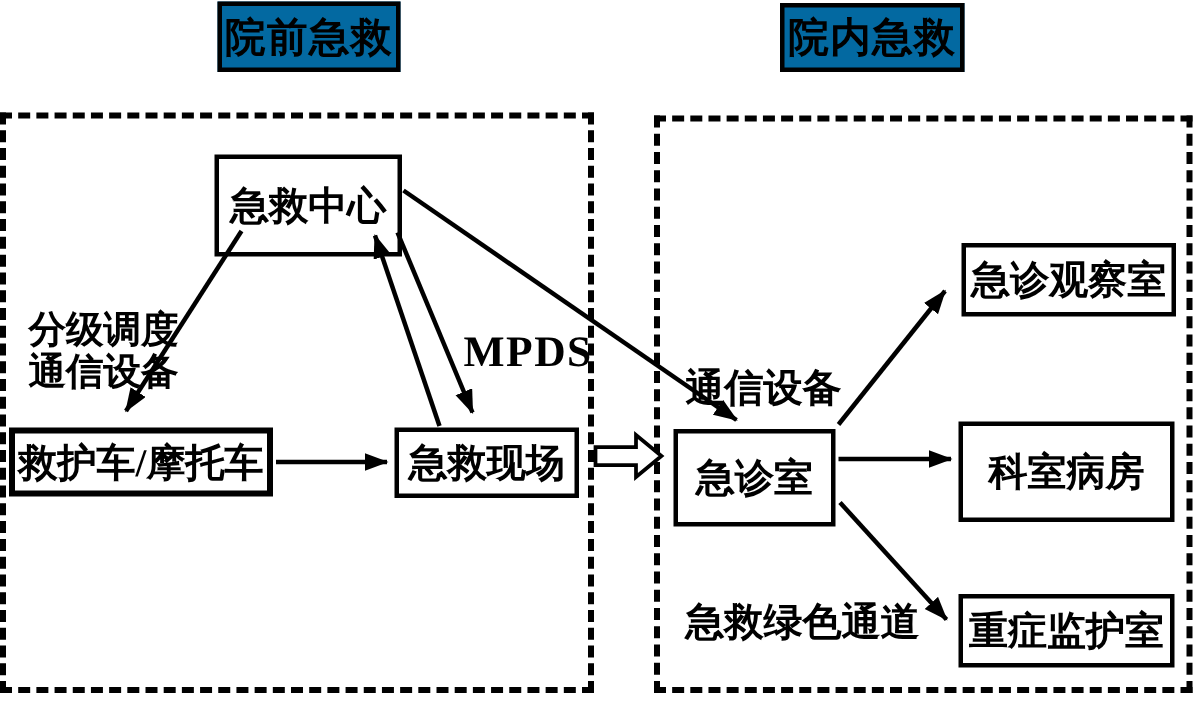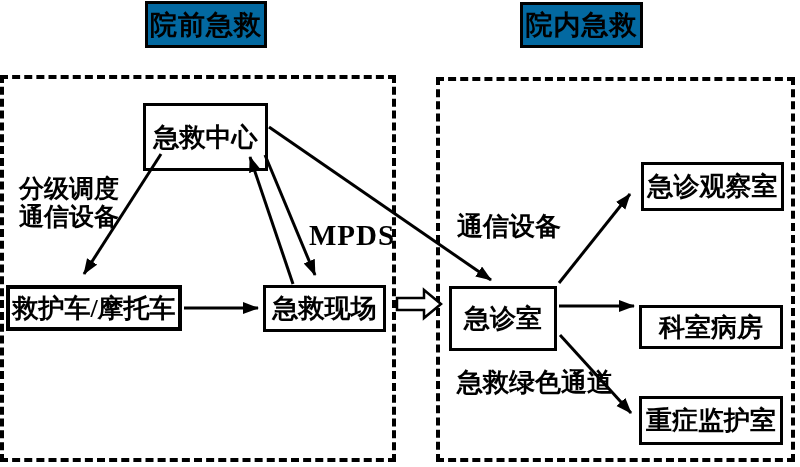--- a/index.html
+++ b/index.html
@@ -18,41 +18,41 @@
   }
   .node{
     position:absolute;box-sizing:border-box;border:3px solid #000;background:#fff;
     display:flex;align-items:center;justify-content:center;
     font-size:26px;font-weight:bold;white-space:nowrap;z-index:2;
   }
   .node.thick{border-width:4px;}
   .lbl{
     position:absolute;white-space:nowrap;font-weight:bold;z-index:2;line-height:1.12;
   }
-  .lbl.cjk{font-size:25px;}
+  .lbl.cjk{font-size:25px;margin-top:32px;}
   .lbl.latin{font-size:29px;letter-spacing:1px;}
   svg.wires{position:absolute;left:0;top:0;z-index:3;pointer-events:none;}
 </style>
 </head>
 <body>
 
 <div class="stage">
 
   <div class="titlebox" style="left:145px;top:1px;width:122px;height:47px;">院前急救</div>
   <div class="titlebox" style="left:520px;top:2px;width:123px;height:46px;">院内急救</div>
 
   <div class="dashedbox" style="left:0px;top:75px;width:396px;height:387px;"></div>
   <div class="dashedbox" style="left:436px;top:77px;width:359px;height:385px;"></div>
 
   <div class="node" style="left:143px;top:103px;width:125px;height:68px;">急救中心</div>
   <div class="node thick" style="left:6px;top:285px;width:176px;height:46px;">救护车/摩托车</div>
   <div class="node" style="left:263px;top:285px;width:123px;height:47px;">急救现场</div>
   <div class="node" style="left:449px;top:286px;width:108px;height:65px;">急诊室</div>
   <div class="node" style="left:641px;top:162px;width:143px;height:49px;">急诊观察室</div>
-  <div class="node" style="left:639px;top:281px;width:144px;height:44px;margin-top:24px;">科室病房</div>
+  <div class="node" style="left:639px;top:281px;width:144px;height:67px;">科室病房</div>
   <div class="node" style="left:639px;top:396px;width:144px;height:49px;">重症监护室</div>
 
   <div class="lbl cjk" style="left:19px;top:175px;">
     <span style="display:block;">分级调度</span>
     <span style="display:block;">通信设备</span>
   </div>
   <div class="lbl latin" style="left:309px;top:219px;">MPDS</div>
   <div class="lbl cjk" style="left:457px;top:212px;font-size:26px;">通信设备</div>
   <div class="lbl cjk" style="left:457px;top:368px;font-size:26px;">急救绿色通道</div>
 

